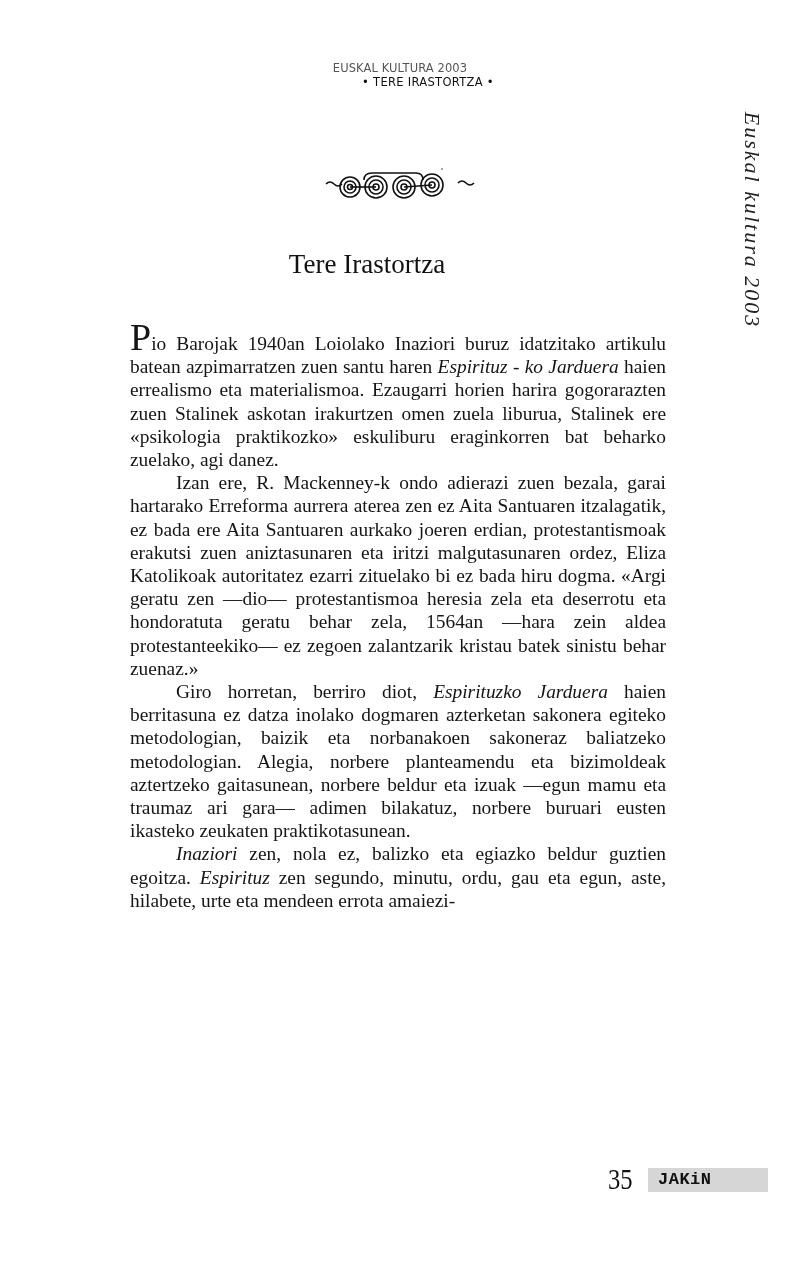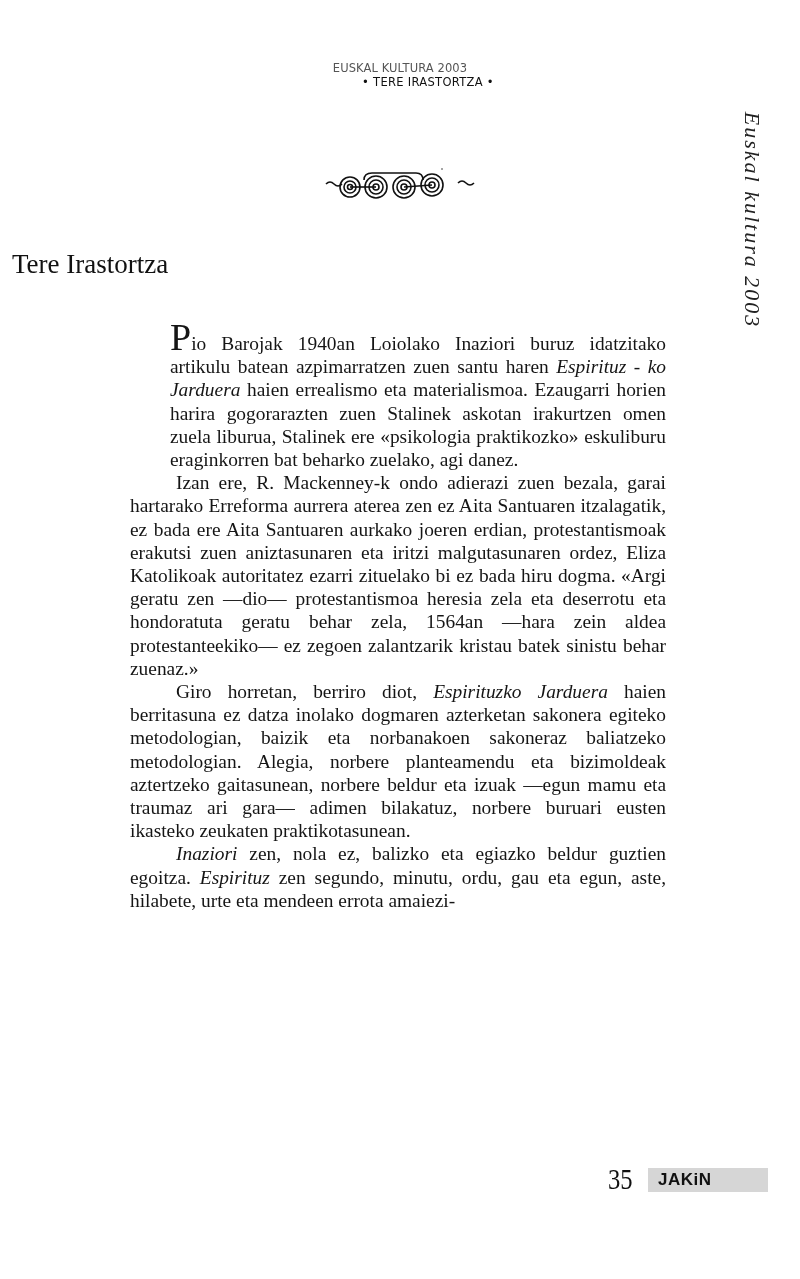--- a/index.html
+++ b/index.html
@@ -3,29 +3,29 @@
   <meta charset="utf-8">
   <style>
     html, body { margin:0; padding:0; background:#ffffff; }
     body { width:800px; height:1279px; position:relative; overflow:hidden; color:#111; }
     .running-head { position:absolute; left:0; width:800px; text-align:center; font-family:"DejaVu Sans", sans-serif; }
     .rh-1 { top:61px; font-size:11.5px; color:#555; letter-spacing:0.1px; }
     .rh-2 { top:75px; font-size:11.5px; font-weight:normal; color:#111; letter-spacing:0.3px;padding-left:28px; }
     .ornament { position:absolute; left:320px; top:166px; width:160px; height:36px; }
     .side-label { position:absolute; left:732px; top:110px; width:40px; height:220px; }
     .side-label span { position:absolute; left:50%; top:50%; white-space:nowrap; transform:translate(-50%,-50%) rotate(90deg); font-family:"Liberation Serif", serif; font-style:italic; font-size:22px; letter-spacing:2px; color:#222; }
-    .title { position:absolute; left:12px; width:728px; top:249px; font-family:"Liberation Serif", serif; font-size:27px; color:#111; }
+    .title { position:absolute; left:3px; width:728px; top:249px; text-align:center; font-family:"Liberation Serif", serif; font-size:27px; color:#111; }
     .body-text { position:absolute; left:130px; top:327px; width:536px; font-family:"Liberation Serif", serif; font-size:19.4px; line-height:23.2px; text-align:justify; color:#151515; }
     .body-text p { margin:0; text-indent:46px; hyphens:manual; }
-    .body-text p.first { text-indent:0;margin-left:40px; }
+    .body-text p.first { text-indent:0; }
     .dropcap { font-size:38px; line-height:20px; vertical-align:baseline; }
     .body-text em { font-style:italic; }
     .folio { position:absolute; left:608px; top:1162px; font-family:"Liberation Serif", serif; font-size:30px; transform:scaleX(0.82); transform-origin:left; color:#111; }
     .jakin-bar { position:absolute; left:648px; top:1168px; width:120px; height:24px; background:#d6d6d6; }
-    .jakin-bar span { position:absolute; left:10px; top:2px; font-family:Liberation Sans, sans-serif; font-size:17px; font-weight:bold; color:#111; letter-spacing:0.5px; }
+    .jakin-bar span { position:absolute; left:10px; top:2px; font-family:Liberation Mono, monospace; font-size:17px; font-weight:bold; color:#111; letter-spacing:0.5px; }
   </style>
 </head>
 <body>
 
 <div class="running-head rh-1">EUSKAL KULTURA 2003</div>
 <div class="running-head rh-2">• TERE IRASTORTZA •</div>
 
 <div class="ornament">
   <svg width="160" height="36" viewBox="0 0 160 36">
     <g fill="none" stroke="#111" stroke-width="1.6">

